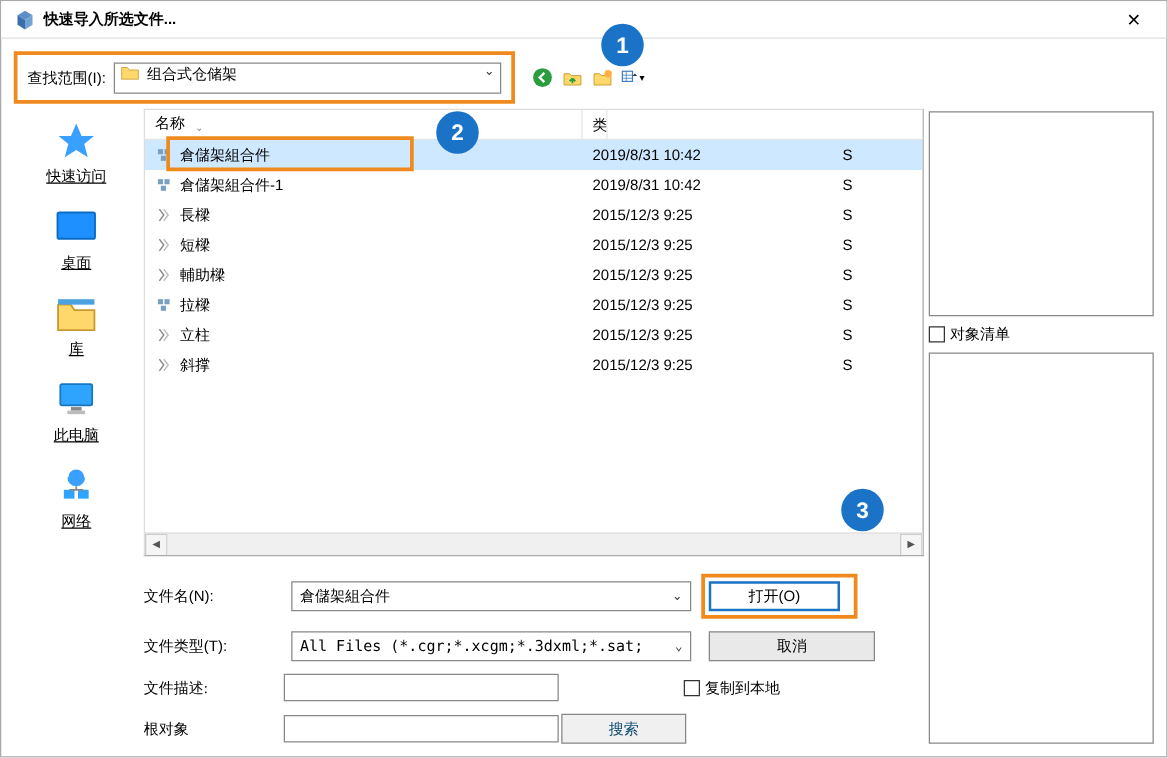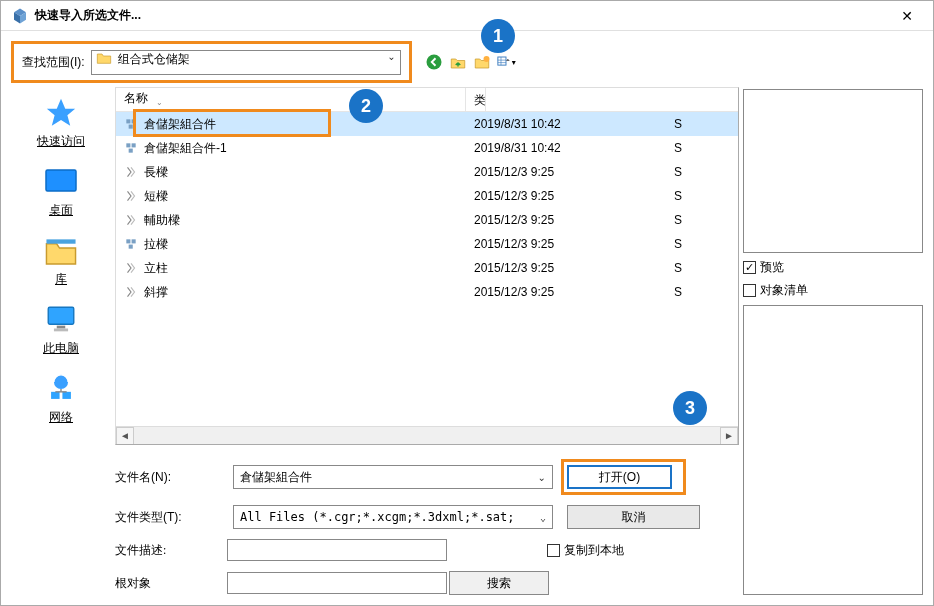--- a/index.html
+++ b/index.html
@@ -123,21 +123,21 @@
   .btn {
     height: 24px;
     border: 1px solid #888;
     background: #e9e9e9;
     display: flex;
     align-items: center;
     justify-content: center;
     cursor: pointer;
     font-size: 12px;
   }
-  .btn.disabled { color:#000000; background:#f0f0f0;}
+  .btn.disabled { color:#0c4a6e; background:#f0f0f0;}
   .btn-wrap-open { border: 3px solid #f08a1d; padding:3px;}
   .btn-open-inner { border: 2px solid #1a73c7; height:24px; display:flex; align-items:center; justify-content:center; width:105px;}
   .lower-row { display:flex; align-items:center; gap:10px; margin-top:10px;}
   .lower-row .lbl2 { width: 102px; font-family: Liberation Serif, serif; }
   .txt-input { height:22px; width:220px; border:1px solid #888; background:#fff;}
   .checkbox { display:flex; align-items:center; gap:4px; margin-left: 90px;}
   .chk { width:13px; height:13px; border:1px solid #333; display:inline-block;}
   .chk.checked::after { content:"✓"; font-size:11px; line-height:11px; display:block; text-align:center;}
   .right-pane {
     width: 180px;
@@ -431,24 +431,20 @@
       <div class="lower-row">
         <div class="lbl2">根对象</div>
         <div class="txt-input"></div>
         <div class="btn disabled" style="width:100px; margin-left:-8px;">搜索</div>
       </div>
     </div>
 
     <div class="right-pane">
       <div class="preview-box"></div>
       <div class="rp-check">
-        <span class="chk checked"></span>
-        <span>预览</span>
-      </div>
-      <div class="rp-check">
         <span class="chk"></span>
         <span>对象清单</span>
       </div>
       <div class="list-box"></div>
     </div>
 
   </div>
 </div>
 
 </body></html>

